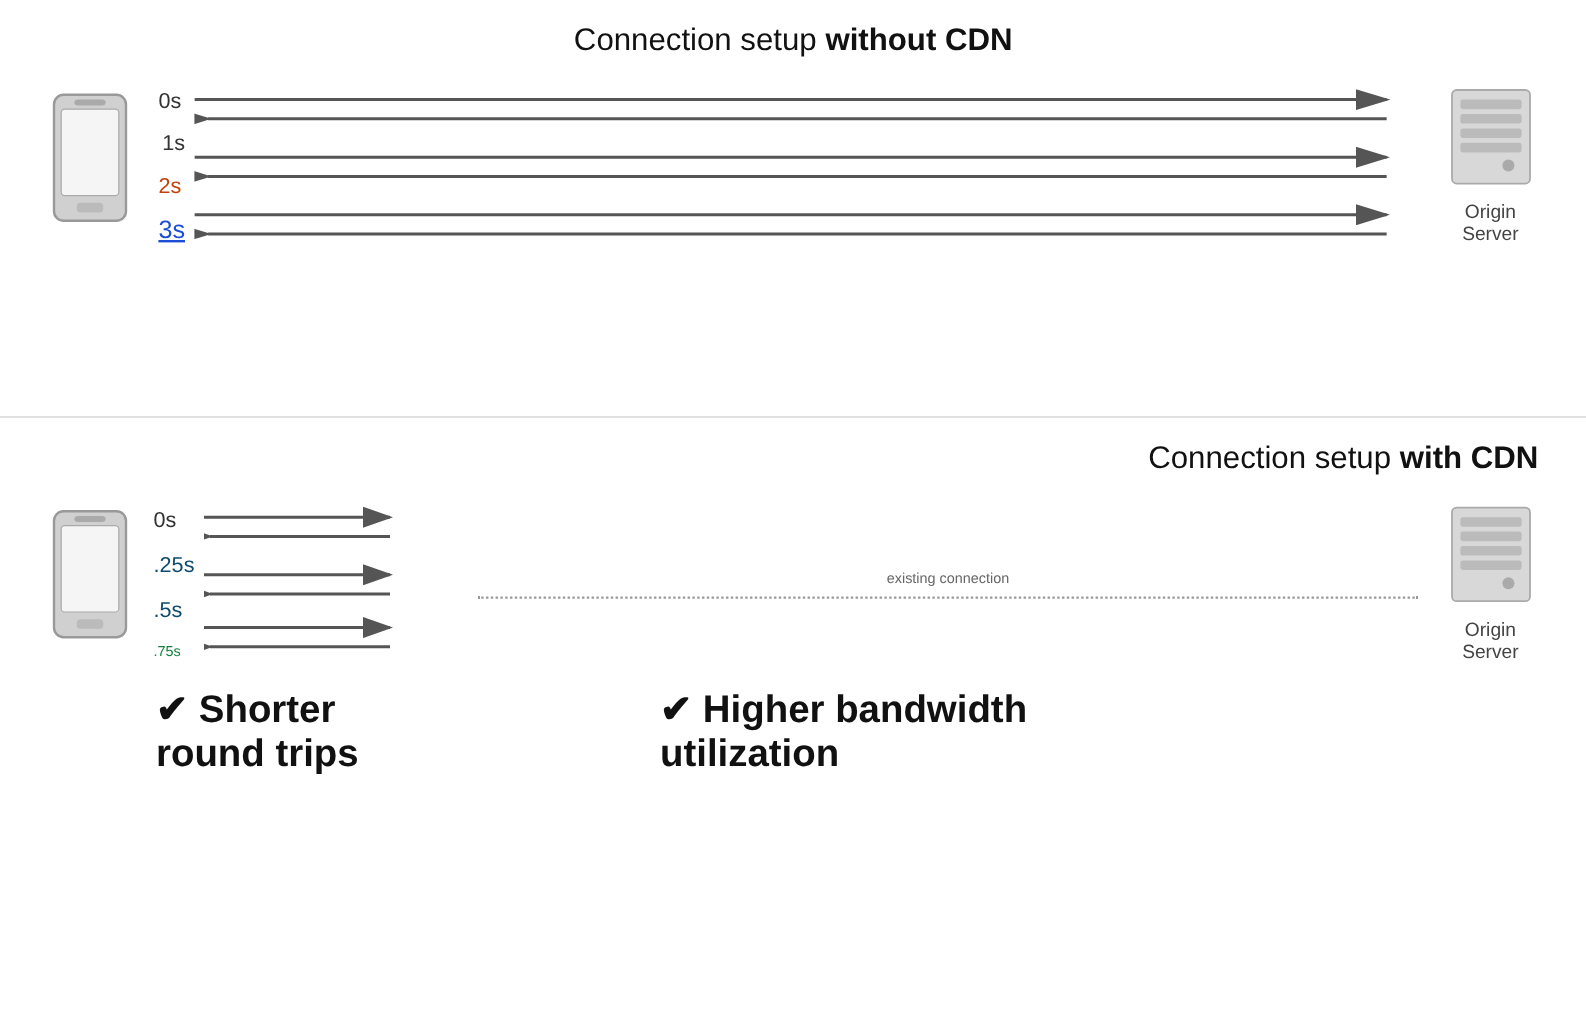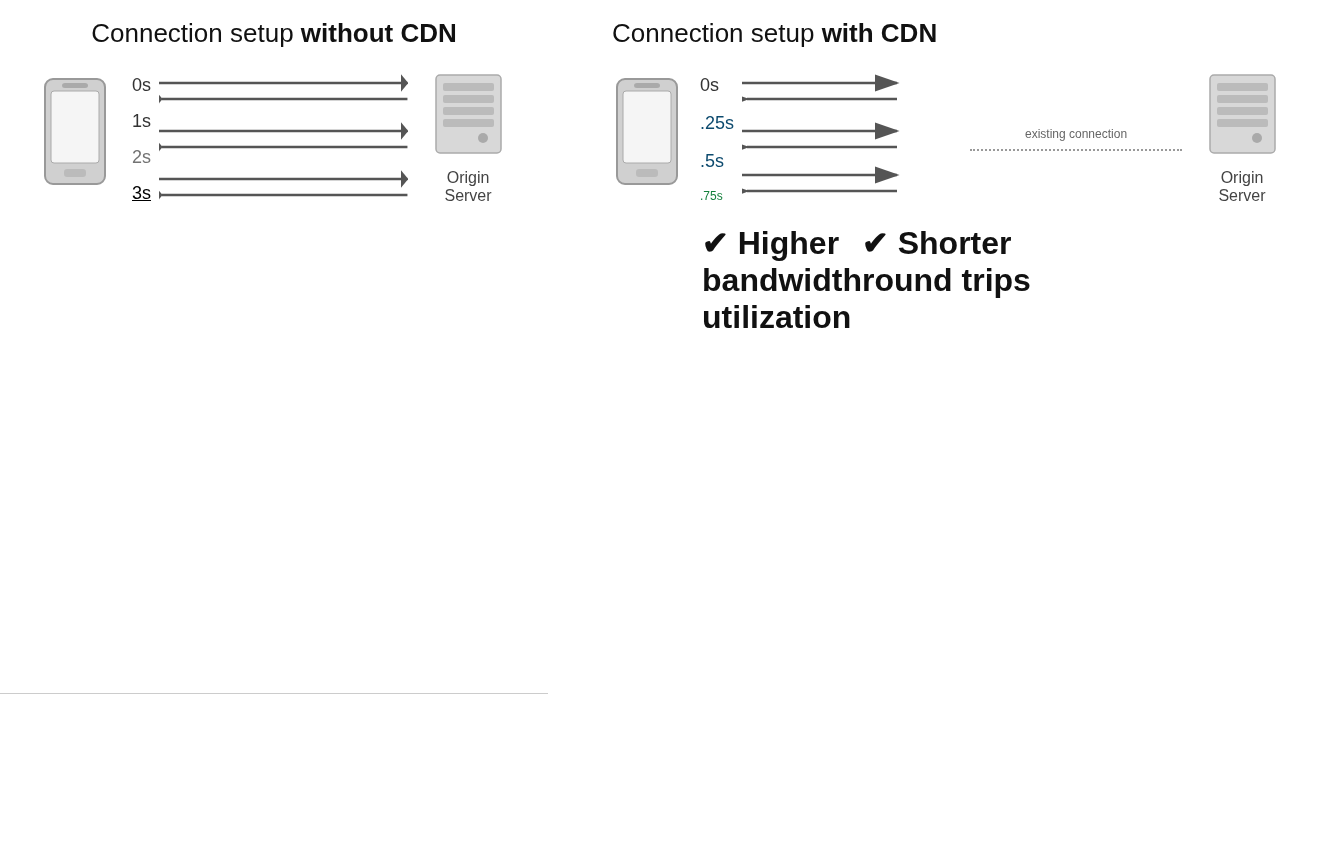--- a/index.html
+++ b/index.html
@@ -8,21 +8,21 @@
       font-family: Arial, Helvetica, sans-serif;
       width: 1322px;
       min-height: 846px;
       overflow: hidden;
     }
 
     .main-container {
       width: 1322px;
       height: 694px;
       display: flex;
-      flex-direction: row;
+      flex-direction: column;
       background: #fff;
     }
 
     
     .section-top {
       flex: 1;
       border-bottom: 1.5px solid #ccc;
       display: flex;
       flex-direction: column;
       align-items: center;
@@ -73,23 +73,22 @@
       color: #444;
       text-align: center;
       margin-top: 6px;
     }
 
     
     .section-bottom {
       flex: 1;
       display: flex;
       flex-direction: column;
-      align-items: flex-start;
+      align-items: flex-end;
       padding: 18px 40px 10px 40px;
-      margin-left: 24px;
     }
 
     .bottom-diagram-row {
       display: flex;
       align-items: center;
       width: 100%;
       gap: 0;
     }
 
     .cdn-label {
@@ -129,22 +128,22 @@
 
           <rect x="24" y="92" width="22" height="8" rx="3" fill="#bbb"></rect>
         </svg>
       </div>
 
       <div style="flex:1; display:flex; align-items:center; padding: 0 12px;">
 
         <div style="display:flex; flex-direction:column; justify-content:space-around; height:144px; margin-right: 8px;">
           <span style="font-size:18px;color:#333;">0s</span>
           <span style="font-size:18px;color:#333;text-align:right;">1s</span>
-          <span style="font-size:18px;color:#737373;">2s</span>
-          <span style="font-size:18px;color:#000000;text-decoration:underline;">3s</span>
+          <span style="font-size:18px;color:#c2410c;">2s</span>
+          <span style="font-size:21px;color:#1d4ed8;text-decoration:underline;">3s</span>
         </div>
 
         <svg class="arrows-svg-top" viewBox="0 0 900 144" preserveAspectRatio="none" style="height:144px;">
 
           <defs>
             <marker id="arrowR" markerWidth="10" markerHeight="7" refX="9" refY="3.5" orient="auto">
               <polygon points="0 0, 10 3.5, 0 7" fill="#555"></polygon>
             </marker>
             <marker id="arrowL" markerWidth="10" markerHeight="7" refX="1" refY="3.5" orient="auto">
               <polygon points="10 0, 0 3.5, 10 7" fill="#555"></polygon>
@@ -240,22 +239,22 @@
           <rect x="12" y="22" width="51" height="8" rx="2" fill="#bbb"></rect>
           <rect x="12" y="34" width="51" height="8" rx="2" fill="#bbb"></rect>
           <rect x="12" y="46" width="51" height="8" rx="2" fill="#bbb"></rect>
           <circle cx="52" cy="65" r="5" fill="#aaa"></circle>
         </svg>
         <div class="server-label">Origin<br>Server</div>
       </div>
     </div>
 
     <div style="display:flex; width:100%; margin-top:14px; align-items:flex-start; padding-left: 90px;">
+      <div style="width: 420px;">
+        <div class="benefit-label">✔ Shorter<br>round trips</div>
+      </div>
       <div style="flex:1;">
         <div class="benefit-label">✔ Higher bandwidth<br>utilization</div>
       </div>
-      <div style="width: 420px;">
-        <div class="benefit-label">✔ Shorter<br>round trips</div>
-      </div>
     </div>
   </div>
 
 </div>
 
 </body></html>

